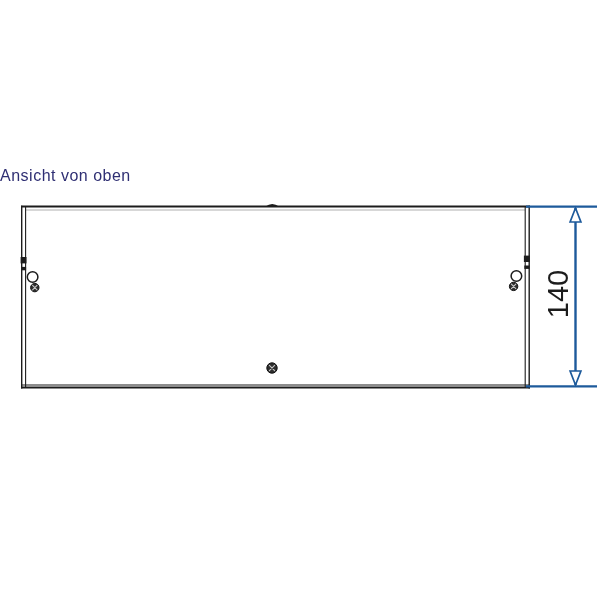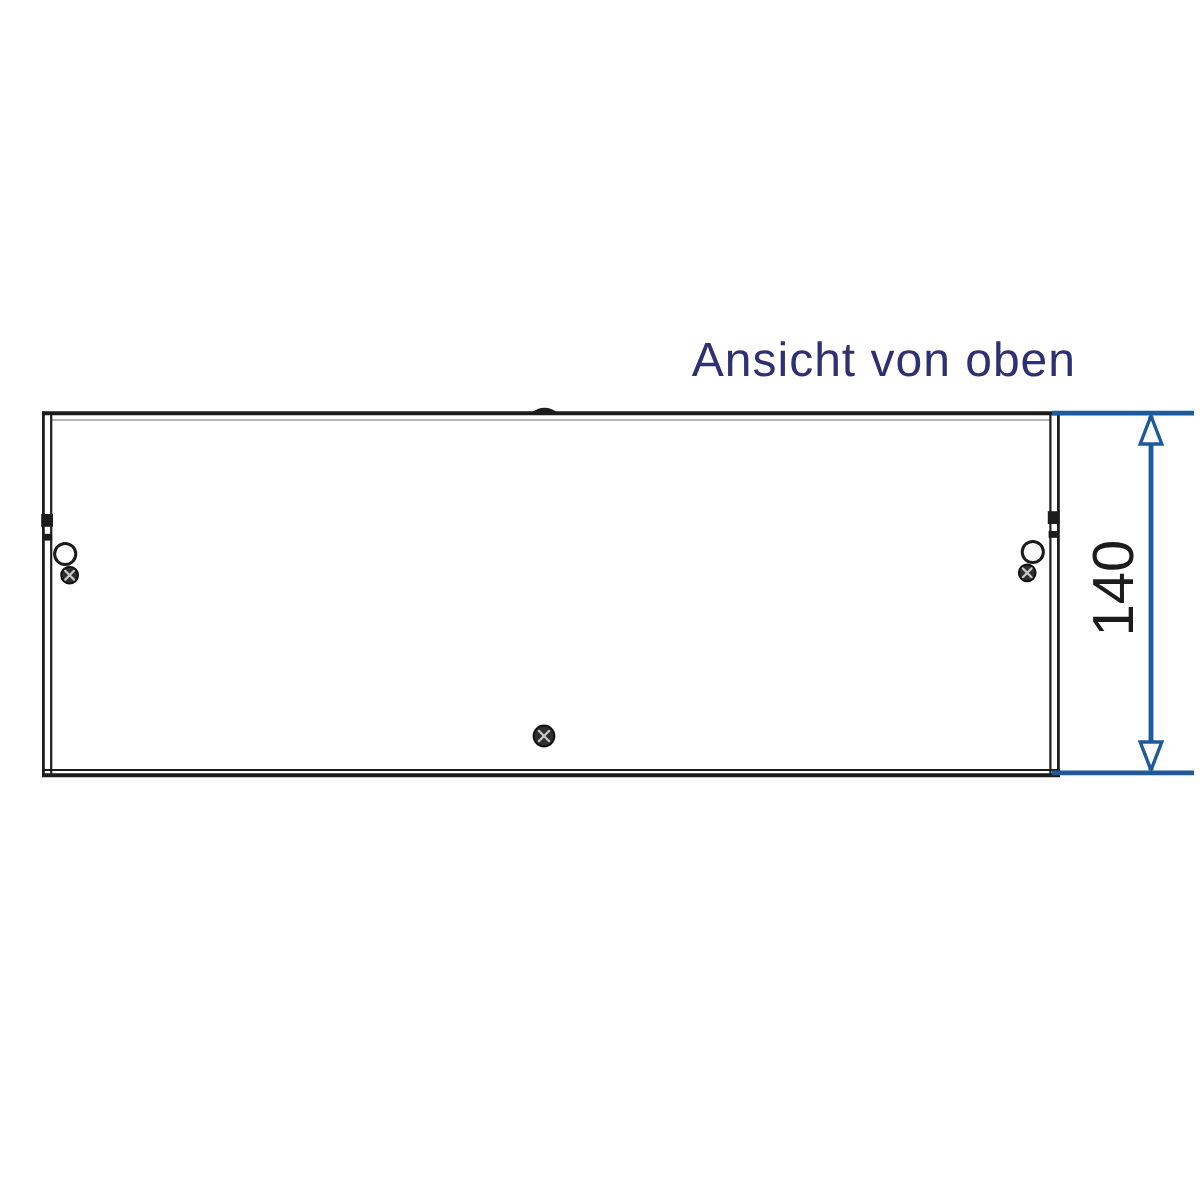--- a/index.html
+++ b/index.html
@@ -10,22 +10,22 @@
     height: 600px;
     background: var(--background, #ffffff);
     font-family: "Liberation Sans", sans-serif;
     overflow: hidden;
   }
   .view-title {
     position: absolute;
     left: 0;
     top: 167px;
     width: 538px;
-    text-align: right;
-    font-size: 24px;
+    text-align: left;
+    font-size: 16px;
     font-weight: 400;
     letter-spacing: 0.5px;
     color: var(--title-text, #2f2f73);
   }
   svg.drawing { position: absolute; left: 0; top: 0; }
   .ink   { stroke: var(--drawing-line, #1c1c1c); fill: none; }
   .inkf  { fill: var(--drawing-line, #1c1c1c); stroke: none; }
   .dim   { stroke: var(--dimension-line, #1d5a9b); fill: none; }
   .dim-arrow { stroke: var(--dimension-line, #1d5a9b); fill: #ffffff; }
   .dim-text {

